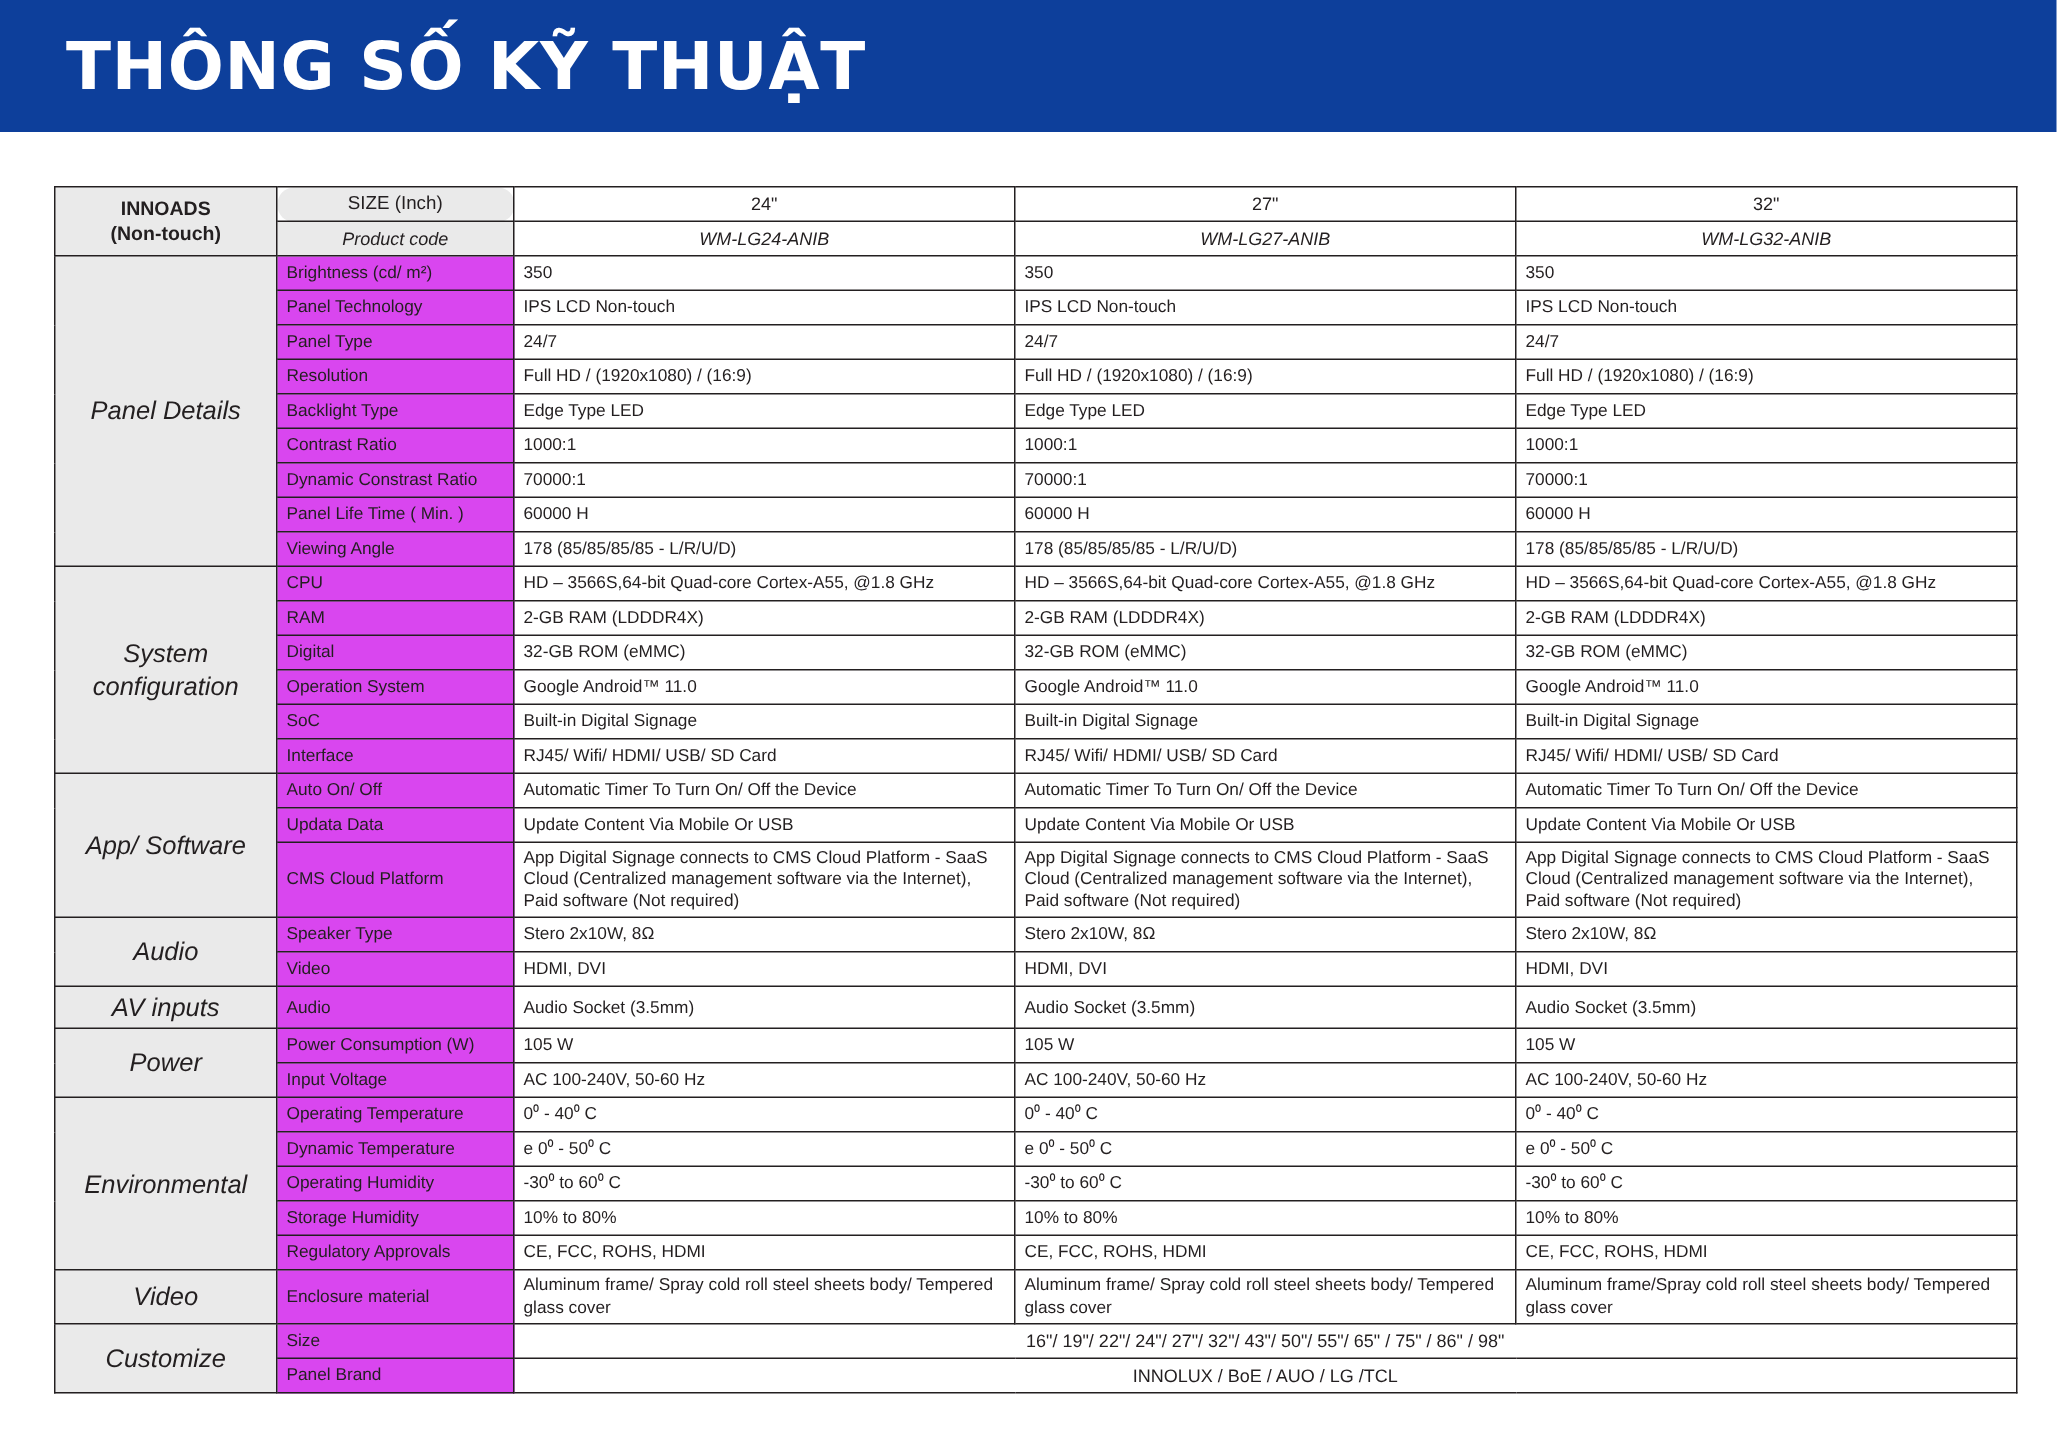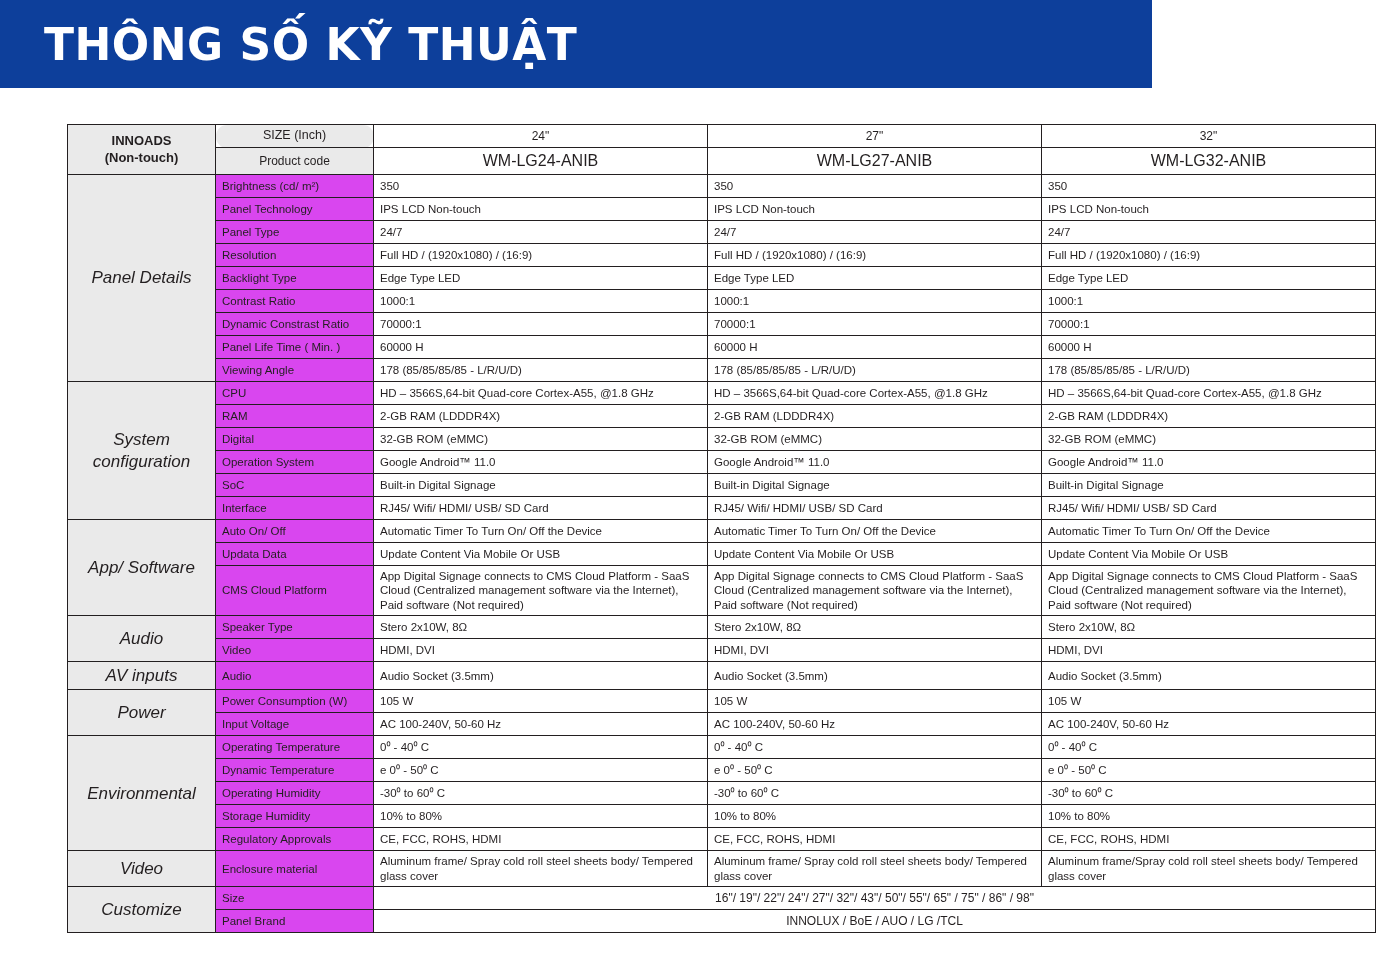--- a/index.html
+++ b/index.html
@@ -8,21 +8,21 @@
   }
   body {
     width: 1380px;
     height: 954px;
     background: #ffffff;
     font-family: "Liberation Sans", sans-serif;
     color: #231f20;
     overflow: hidden;
   }
   .header-bar {
-    width: 1152px;
+    width: 1371px;
     height: 88px;
     background: #0d3f9b;
     display: flex;
     align-items: center;
     padding-left: 44px;
     box-sizing: border-box;
   }
   .header-title {
     color: #ffffff;
     font-size: 44px;
@@ -32,21 +32,20 @@
   }
   .sheet {
     padding: 36px 36px 0 36px;
     box-sizing: border-box;
   }
   table.spec {
     border-collapse: collapse;
     width: 1308px;
     table-layout: fixed;
     font-size: 11.5px;
-    margin-left: 31px;
   }
   table.spec td {
     border: 1px solid #231f20;
     padding: 3px 6px;
     vertical-align: middle;
     line-height: 1.25;
     height: 16px;
   }
   .c-label {
     width: 158px;
@@ -65,24 +64,26 @@
     border-radius: 11px;
   }
   .sizeval {
     text-align: center;
     font-size: 12px;
   }
   .prodcode {
     text-align: center;
     font-size: 12px;
     background: #eaeaea;
+    font-style: italic;
   }
   .prodcodeval {
     text-align: center;
-    font-size: 16px;
+    font-size: 12px;
+    font-style: italic;
   }
   .group-cell {
     text-align: center;
     font-size: 17px;
     background: #eaeaea;
     font-style: italic;
   }
   .wide-center {
     text-align: center;
     font-size: 12px;

